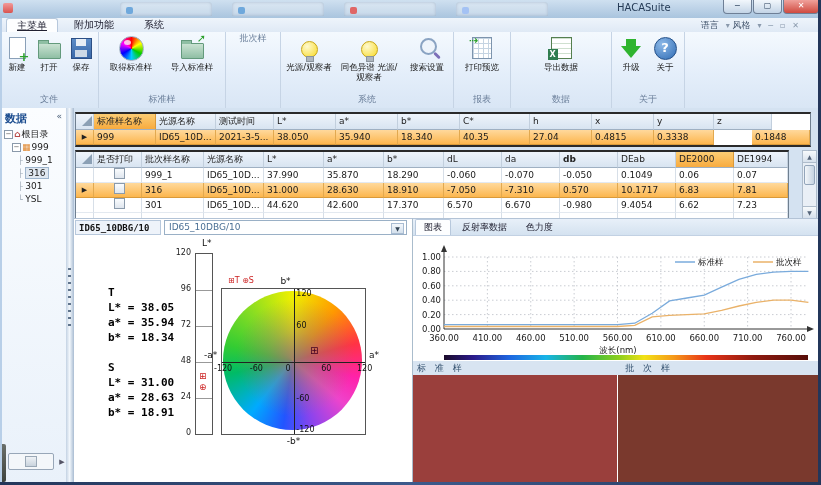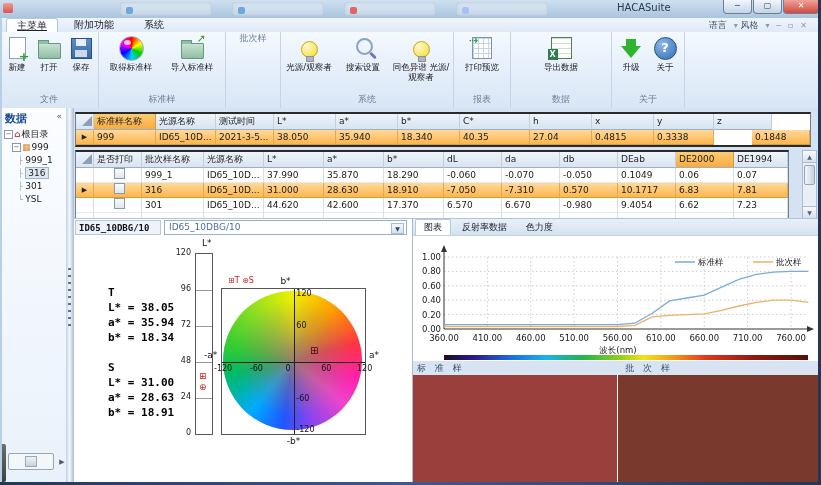--- a/index.html
+++ b/index.html
@@ -17,21 +17,21 @@
   .win-controls{position:absolute;right:2px;top:0;display:flex;}
   .wc{width:27px;height:13px;margin-left:1px;border:1px solid #6e7f96;border-top:none;
     border-radius:0 0 4px 4px;font-size:8px;line-height:11px;text-align:center;color:#243a55;
     background:linear-gradient(#f2f7fc,#c3d4e6);}
   .wc.close{background:linear-gradient(#f0a19b,#cf4a3f);color:#fff;width:34px;}
   
   .menubar{position:absolute;left:0;top:18px;width:821px;height:14px;
     background:linear-gradient(#eef4fb,#dfe9f5);border-bottom:1px solid #c3d2e4;}
   .mtab{position:absolute;top:0;height:13px;padding:0 10px;font-size:10px;line-height:13px;color:#223;}
   .mtab.active{background:#fdfeff;border:1px solid #b7c8dc;border-bottom:none;border-radius:3px 3px 0 0;text-decoration:underline;}
-  .menu-right{position:absolute;right:14px;top:1px;font-size:9px;color:#44566e;}
+  .menu-right{position:absolute;right:22px;top:1px;font-size:9px;color:#44566e;}
   .menu-right .glyph{color:#8a99ac;margin-left:4px;font-size:8px;}
   
   .ribbon{position:absolute;left:0;top:32px;width:821px;height:76px;display:flex;
     background:linear-gradient(#f4f9fe,#e4eefa 55%,#d9e6f5);border-bottom:1px solid #c2d1e3;}
   .rgroup{height:76px;border-right:1px solid #c6d4e5;display:flex;flex-direction:column;}
   .rfill{flex:1;}
   .rbuttons{height:60px;display:flex;align-items:flex-start;justify-content:center;padding-top:3px;}
   .rlabel{height:15px;text-align:center;font-size:9px;color:#6b7f9a;line-height:13px;}
   .rbtn{display:flex;flex-direction:column;align-items:center;margin:0 1px;}
   .rbtn .cap{font-size:8.5px;color:#1c1c1c;text-align:center;line-height:9.5px;margin-top:2px;}
@@ -250,31 +250,31 @@
       <div class="rlabel">批次样</div>
     </div>
     <div class="rgroup" style="width:172px">
       <div class="rbuttons">
         <div class="rbtn" style="width:54px">
           <span class="icbox">
               <span class="i-bulb"></span>
             </span>
           <span class="cap">光源/观察者</span>
           </div>
+        <div class="rbtn" style="width:62px">
+          <span class="icbox">
+              <span class="i-bulb"></span>
+            </span>
+          <span class="cap">同色异谱 光源/观察者</span>
+          </div>
         <div class="rbtn" style="width:50px">
           <span class="icbox">
               <span class="i-search"></span>
             </span>
           <span class="cap">搜索设置</span>
-          </div>
-        <div class="rbtn" style="width:62px">
-          <span class="icbox">
-              <span class="i-bulb"></span>
-            </span>
-          <span class="cap">同色异谱 光源/观察者</span>
           </div>
       </div>
       <div class="rlabel">系统</div>
     </div>
     <div class="rgroup" style="width:56px">
       <div class="rbuttons">
         <div class="rbtn" style="width:52px">
           <span class="icbox">
               <span class="i-grid">
                 <span class="gn">⇢</span>
@@ -375,21 +375,21 @@
         <div class="trowf">
           <div class="hc corner" style="width: 18px;"></div>
           <div class="hc" style="width: 48px;">是否打印</div>
           <div class="hc" style="width: 62px;">批次样名称</div>
           <div class="hc" style="width: 60px;">光源名称</div>
           <div class="hc" style="width: 60px;">L*</div>
           <div class="hc" style="width: 60px;">a*</div>
           <div class="hc" style="width: 60px;">b*</div>
           <div class="hc" style="width: 58px;">dL</div>
           <div class="hc" style="width: 58px;">da</div>
-          <div class="hc" style="width: 58px;">db</div>
+          <div class="hc" style="width: 58px; font-weight: bold;">db</div>
           <div class="hc" style="width: 58px;">DEab</div>
           <div class="hc hl" style="width: 58px;">DE2000</div>
           <div class="hc" style="width: 54px;">DE1994</div>
         </div>
         <div class="trowf">
           <div class="dc ind" style="width: 18px;"></div>
           <div class="dc" style="width: 48px; text-align: center;"><span class="cb"></span></div>
           <div class="dc" style="width: 62px;">999_1</div>
           <div class="dc" style="width: 60px;">ID65_10D...</div>
           <div class="dc" style="width: 60px;">37.990</div>

